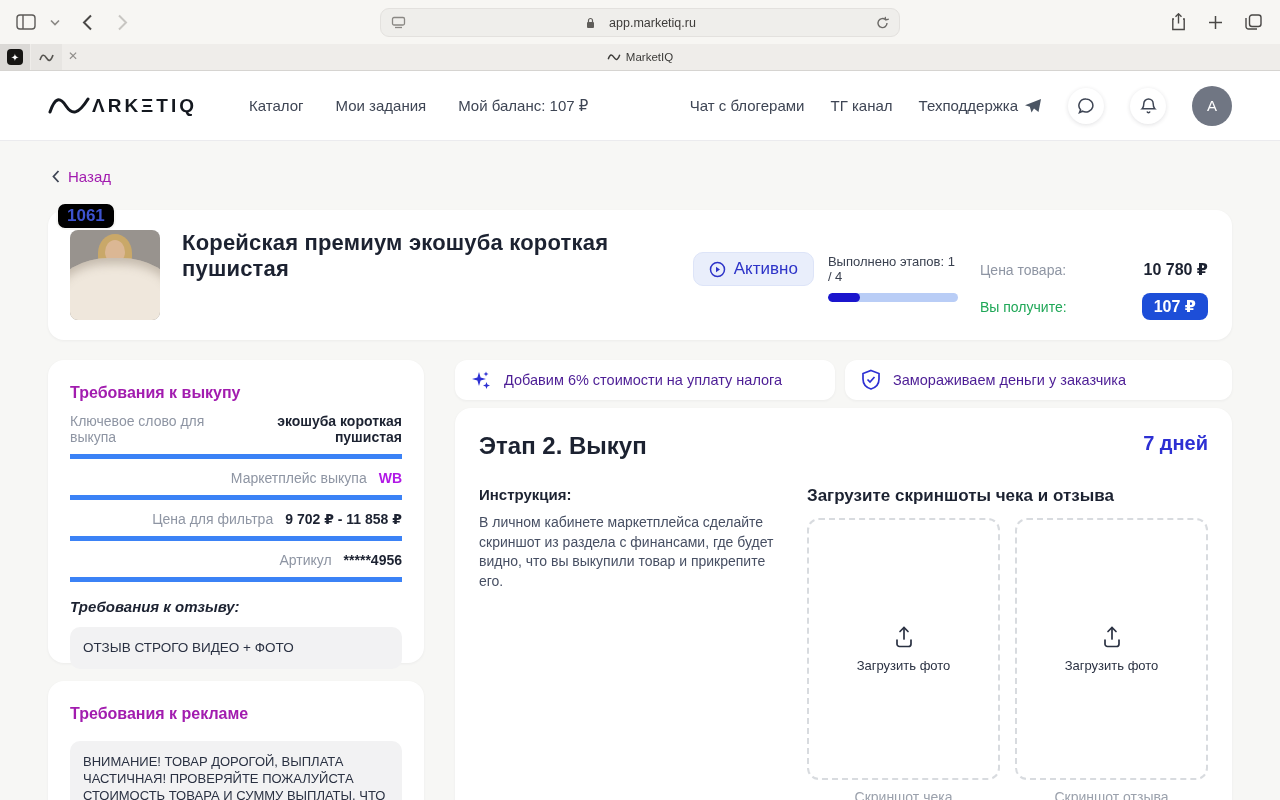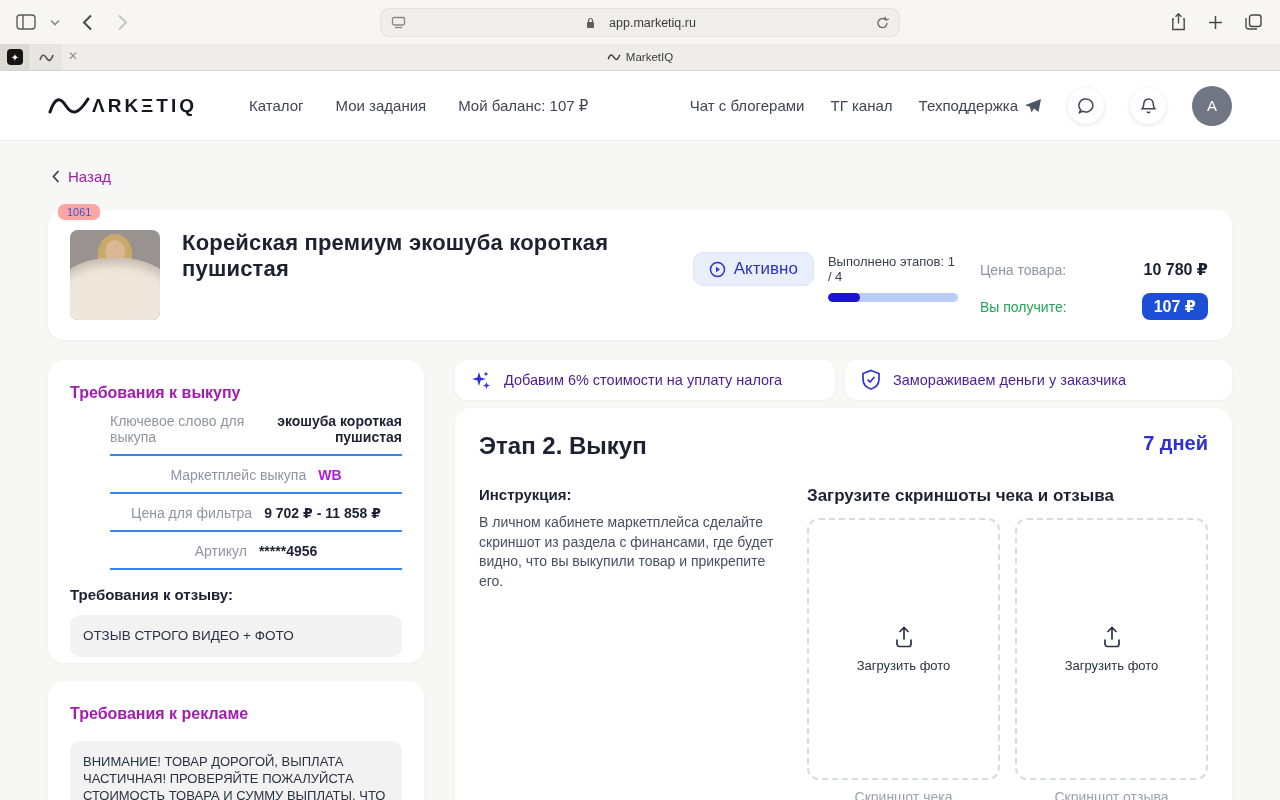--- a/index.html
+++ b/index.html
@@ -40,22 +40,22 @@
   .circle-btn { width:36px; height:36px; border-radius:50%; background:#fff; box-shadow:0 1px 4px rgba(40,40,60,.14);
     display:flex; align-items:center; justify-content:center; cursor:pointer; }
   .avatar { width:40px; height:40px; border-radius:50%; background:#707683; color:#fff; font-size:15px;
     display:flex; align-items:center; justify-content:center; cursor:pointer; }
   .tg-link { display:flex; align-items:center; gap:6px; cursor:pointer; }
 
   
   .main { position:absolute; top:141px; left:0; width:1280px; height:659px; background:#f7f7f5; overflow:hidden; }
   .backlink { position:absolute; top:27px; left:52px; display:flex; align-items:center; gap:8px;
     font-size:15px; font-weight:500; color:#a21caf; cursor:pointer; }
-  .task-badge { position:absolute; top:61px; left:56px; z-index:3; background:#fca5a5; color:#3d53cf;
-    border:2px solid #f7f7f5; border-radius:9px; font-size:11px; font-weight:400; padding:2px 9px; }
+  .task-badge { position:absolute; top:61px; left:56px; z-index:3; background:#000000; color:#3d53cf;
+    border:2px solid #f7f7f5; border-radius:9px; font-size:17px; font-weight:700; padding:2px 9px; }
   .card { position:absolute; background:#fff; border-radius:16px; box-shadow:0 1px 3px rgba(30,35,60,.05); }
 
   
   .product-card { top:69px; left:48px; width:1184px; height:130px; padding:20px 24px 20px 22px;
     display:flex; gap:22px; }
   .thumb { width:90px; height:90px; border-radius:8px; overflow:hidden; position:relative; background:#98938e; flex:none; }
   .thumb .coat { position:absolute; left:-12px; right:-12px; top:28px; bottom:-8px; background:#efe7dc;
     border-radius:45% 45% 30% 30%; box-shadow:inset 0 6px 10px rgba(120,105,90,.35); }
   .thumb .hair { position:absolute; left:28px; top:4px; width:34px; height:38px; background:#c9a869; border-radius:50% 50% 40% 40%; }
   .thumb .face { position:absolute; left:35px; top:10px; width:20px; height:24px; background:#dbb794; border-radius:50%; }
@@ -71,27 +71,27 @@
   .prod-right { width:228px; flex:none; padding-top:30px; }
   .pr-row { display:flex; justify-content:space-between; align-items:center; margin-bottom:14px; }
   .pr-label { font-size:14px; color:#8e95a3; }
   .pr-label.green { color:#1fa757; }
   .pr-value { font-size:16px; font-weight:600; color:#1c2231; }
   .payout-pill { background:#1d4ed8; color:#fff; font-size:16px; font-weight:700; border-radius:8px; padding:4px 12px; }
 
   
   .buyout-card { top:219px; left:48px; width:376px; height:303px; padding:24px 22px; }
   .panel-title { font-size:16px; font-weight:700; color:#a21caf; }
-  .kv-row { display:flex; justify-content:center; gap:12px; padding:11px 0 9px;
-    border-bottom:2px solid #3b82f6; font-size:14px;margin-left:40px; }
+  .kv-row { display:flex; justify-content:flex-end; gap:12px; padding:11px 0 9px;
+    border-bottom:5px solid #3b82f6; font-size:14px; }
   .kv-row:first-of-type { margin-top:8px; }
   .kv-label { color:#8e95a3; max-width:170px; }
   .kv-value { font-weight:700; color:#1c2231; text-align:right; max-width:185px; }
   .kv-value.purple { color:#b118e6; }
-  .sub-title { font-size:15px; font-weight:700; margin-top:16px; color:#1c2231; }
+  .sub-title { font-size:15px; font-weight:700; margin-top:16px; color:#1c2231;font-style:italic; }
   .note-box { margin-top:12px; background:#f2f2f3; border-radius:10px; padding:12px 13px;
     font-size:13.5px; color:#2a3142; line-height:1.3; }
   .ads-card { top:540px; left:48px; width:376px; height:300px; padding:24px 22px; }
 
   
   .banner { position:absolute; height:40px; background:#fff; border-radius:12px;
     box-shadow:0 1px 3px rgba(30,35,60,.05); display:flex; align-items:center; gap:12px; padding:0 16px;
     font-size:14.5px; font-weight:500; color:#4c1d95; }
   .banner1 { top:219px; left:455px; width:380px; }
   .banner2 { top:219px; left:845px; width:387px; }

